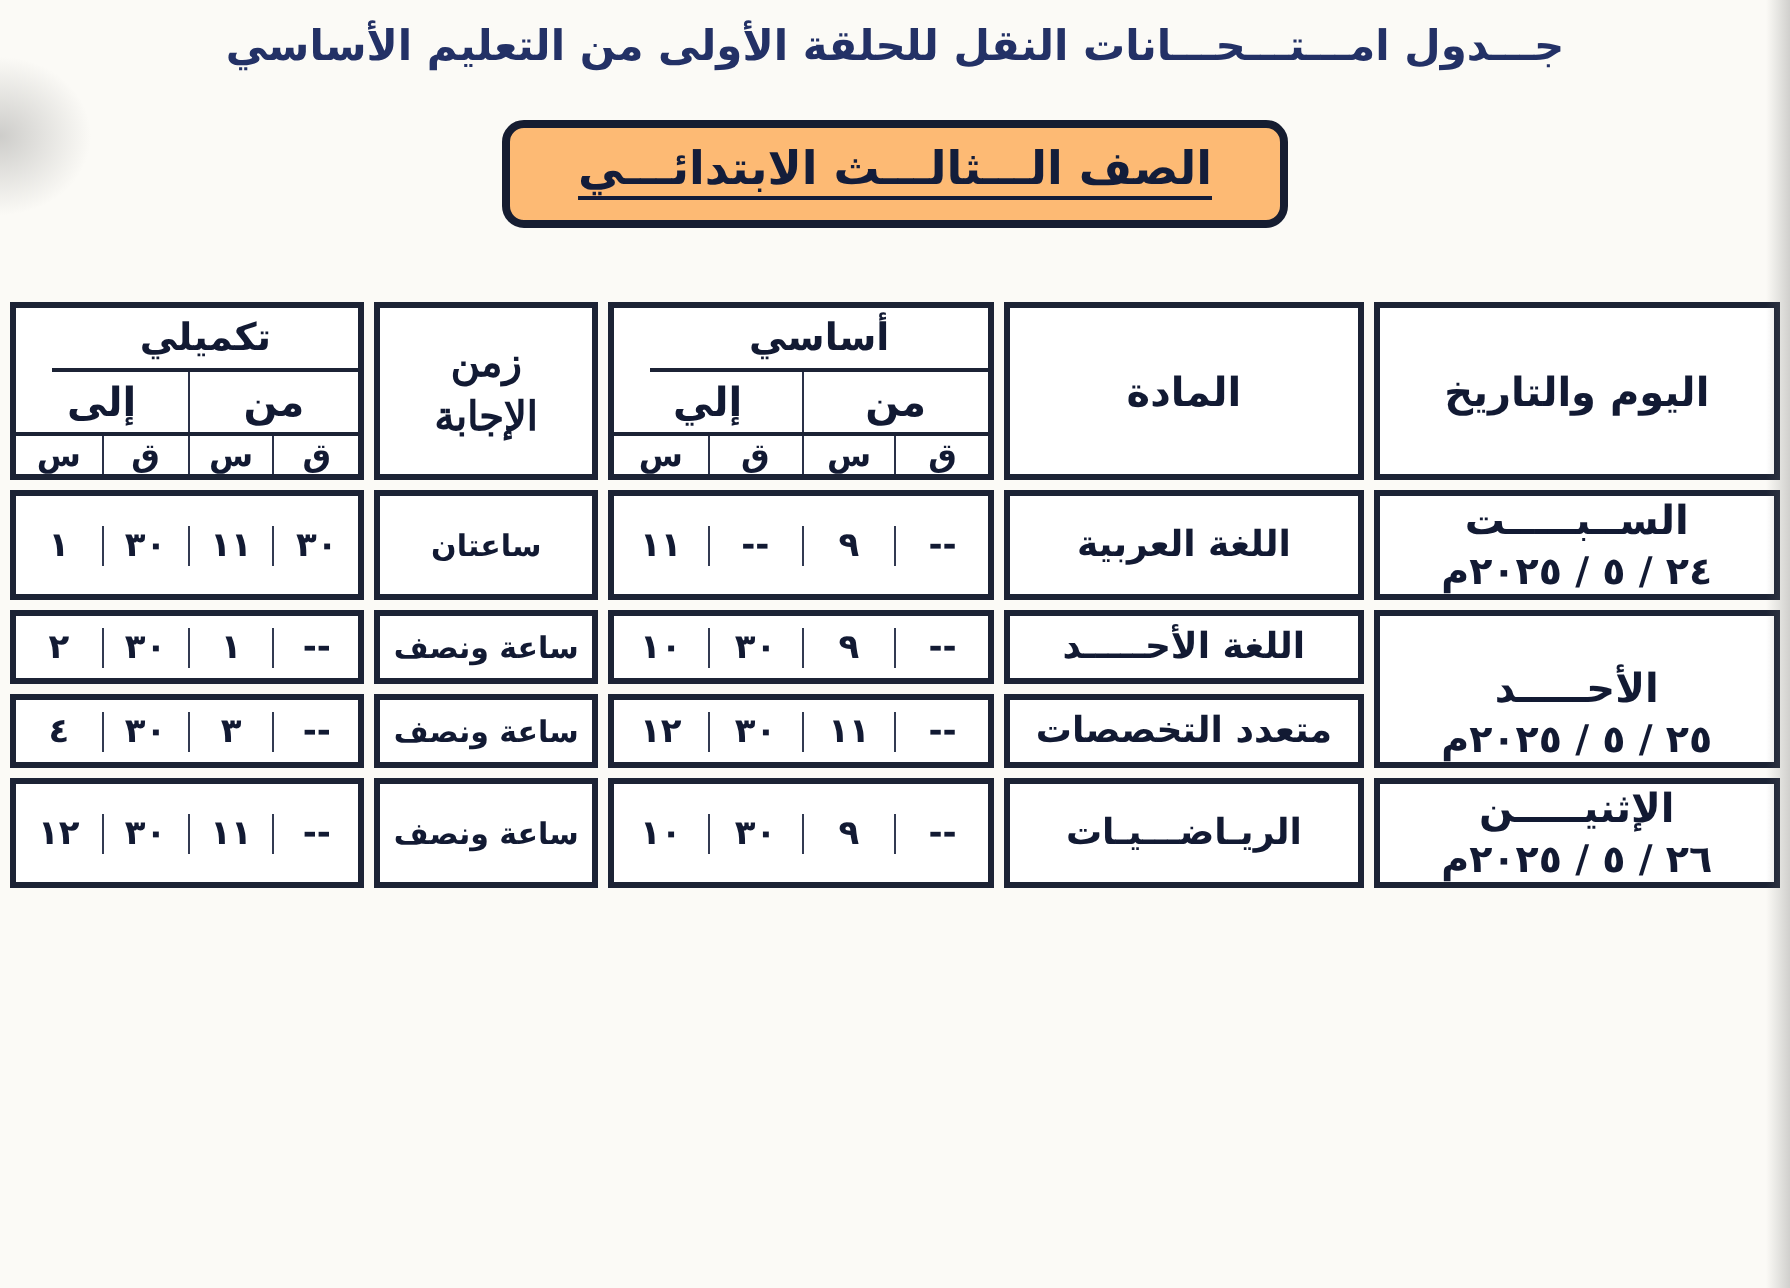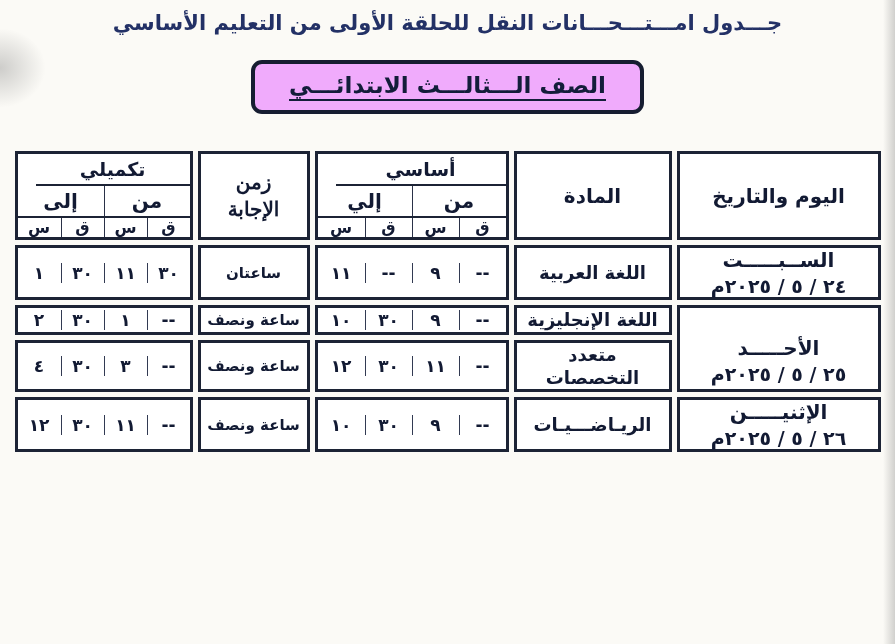--- a/index.html
+++ b/index.html
@@ -29,37 +29,37 @@
   }
   .titles{padding-top:10px;text-align:center;}
   .title-line{
     font-weight:bold;color:var(--title);
     font-size:21px;line-height:1.25;letter-spacing:0;
   }
   .title-line + .title-line{margin-top:10px;}
   .grade-box{
     margin:24px auto 0;width:fit-content;
     border:4px solid #161d31;border-radius:11px;
-    padding:8px 34px 12px;background:#f0abfc;text-align:center;
+    padding:8px 34px 12px;background:#fdba74;text-align:center;
   }
   .grade-title{
     font-size:23px;font-weight:bold;color:#131d3a;
     text-decoration:underline;text-decoration-thickness:2px;text-underline-offset:6px;
   }
   table.schedule{
     border-collapse:separate;border-spacing:5px;
     margin:32px auto 0;table-layout:fixed;
   }
   table.schedule td{
     border:3px solid var(--border);
     background:#fff;padding:0;vertical-align:middle;text-align:center;
   }
   
   .col-day{width:204px;}
-  .col-subj{width:158px;}
+  .col-subj{width:180px;}
   .col-basic{width:194px;}
   .col-time{width:112px;font-family:Liberation Serif, serif;}
   .col-supp{width:178px;}
   
   .h-hdr{height:96px;}
   .h-r1{height:86px;}
   .h-r2{height:60px;}
   .h-r3{height:58px;}
   .h-r4{height:78px;}
   .h-r23{height:129px;margin-top:24px;}
@@ -190,21 +190,21 @@
 
   <tr>
     <td rowspan="2">
       <div class="h-r23 vcenter">
         <div class="day-name">الأحـــــد</div>
         <div class="day-date">٢٥ / ٥ / ٢٠٢٥م</div>
       </div>
     </td>
     <td>
       <div class="h-r2 vcenter">
-        <span class="subject-name">اللغة الإنجليزية</span>
+        <span class="subject-name">اللغة الأحـــــد</span>
       </div>
     </td>
     <td>
       <div class="h-r2 vals">
         <span>--</span>
         <span>٩</span>
         <span>٣٠</span>
         <span>١٠</span>
       </div>
     </td>

